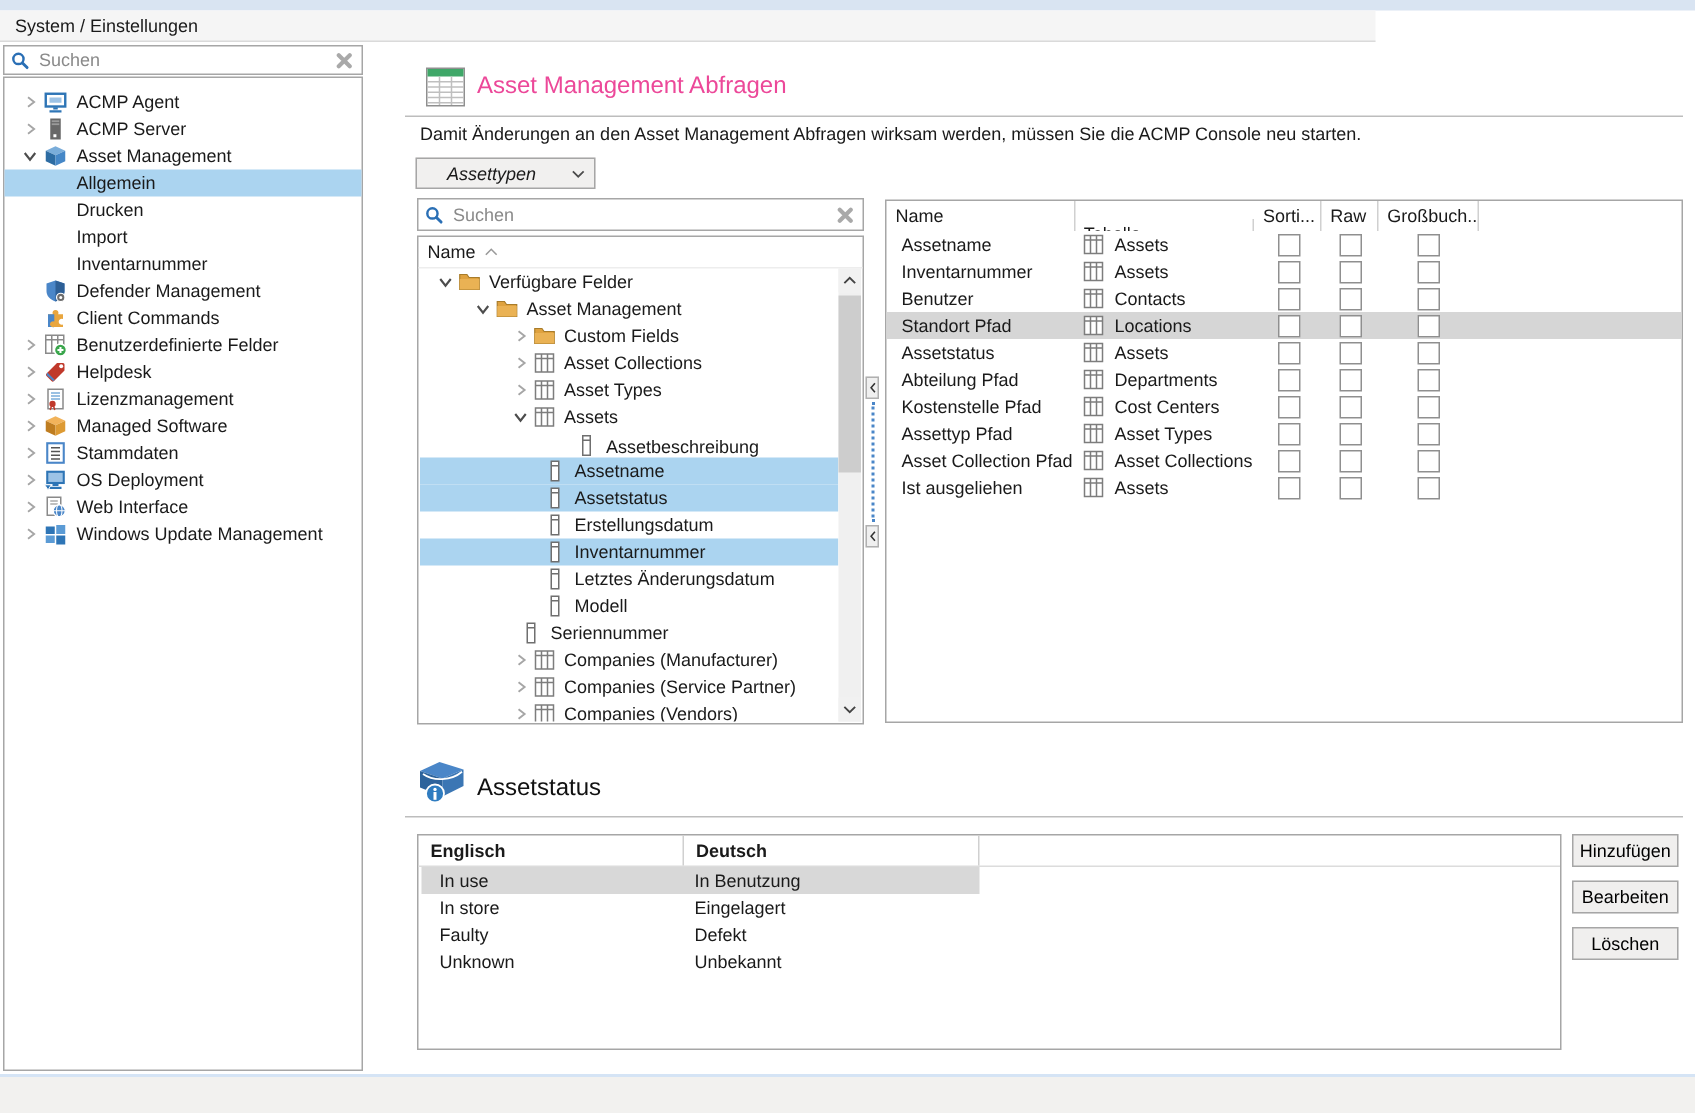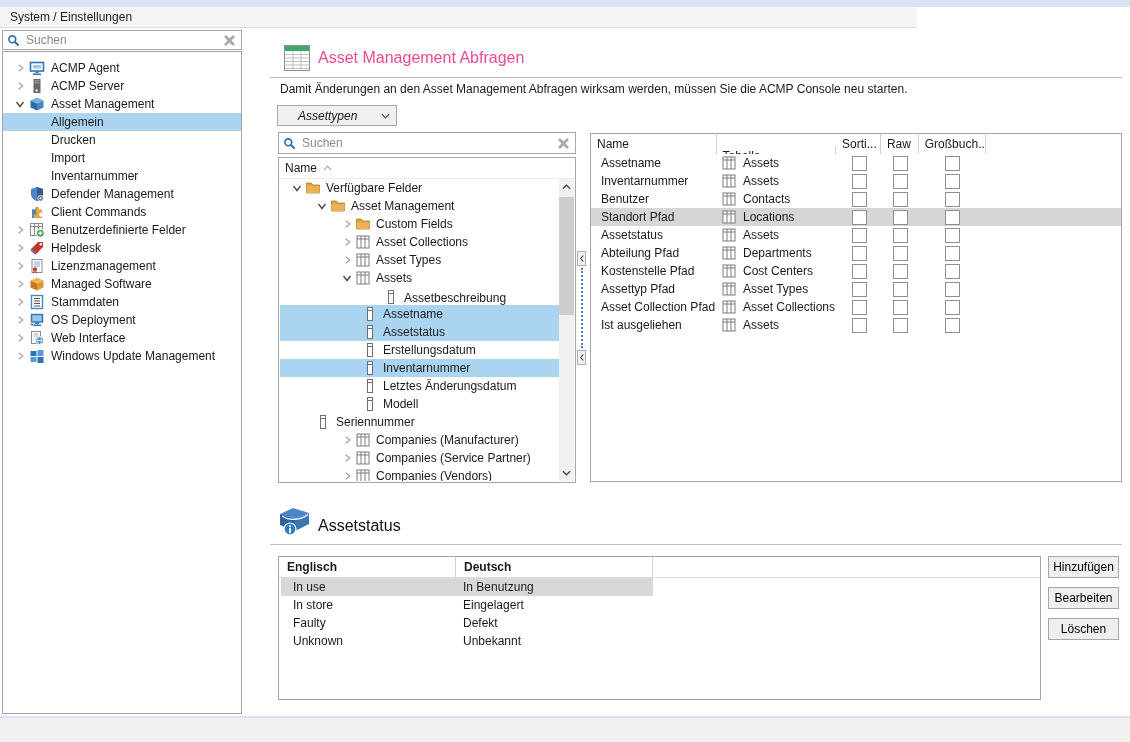--- a/index.html
+++ b/index.html
@@ -538,21 +538,21 @@
         </div>
         <div class="fld-row" style="padding-left: 81px;">
           <span class="fld-ic">
             <svg width="16" height="16" viewBox="0 0 16 16">
               <rect x="5.5" y="1.5" width="5" height="13" fill="#fff" stroke="#6f6f6f"></rect>
               <line x1="5.5" y1="4.5" x2="10.5" y2="4.5" stroke="#6f6f6f"></line>
             </svg>
           </span>
           <span class="fld-lb">Modell</span>
         </div>
-        <div class="fld-row" style="padding-left: 34px;">
+        <div class="fld-row" style="padding-left: 65px;">
           <span class="fld-ic">
             <svg width="16" height="16" viewBox="0 0 16 16">
               <rect x="5.5" y="1.5" width="5" height="13" fill="#fff" stroke="#6f6f6f"></rect>
               <line x1="5.5" y1="4.5" x2="10.5" y2="4.5" stroke="#6f6f6f"></line>
             </svg>
           </span>
           <span class="fld-lb">Seriennummer</span>
         </div>
         <div class="fld-row" style="padding-left: 60px;">
           <span class="fld-exp">

